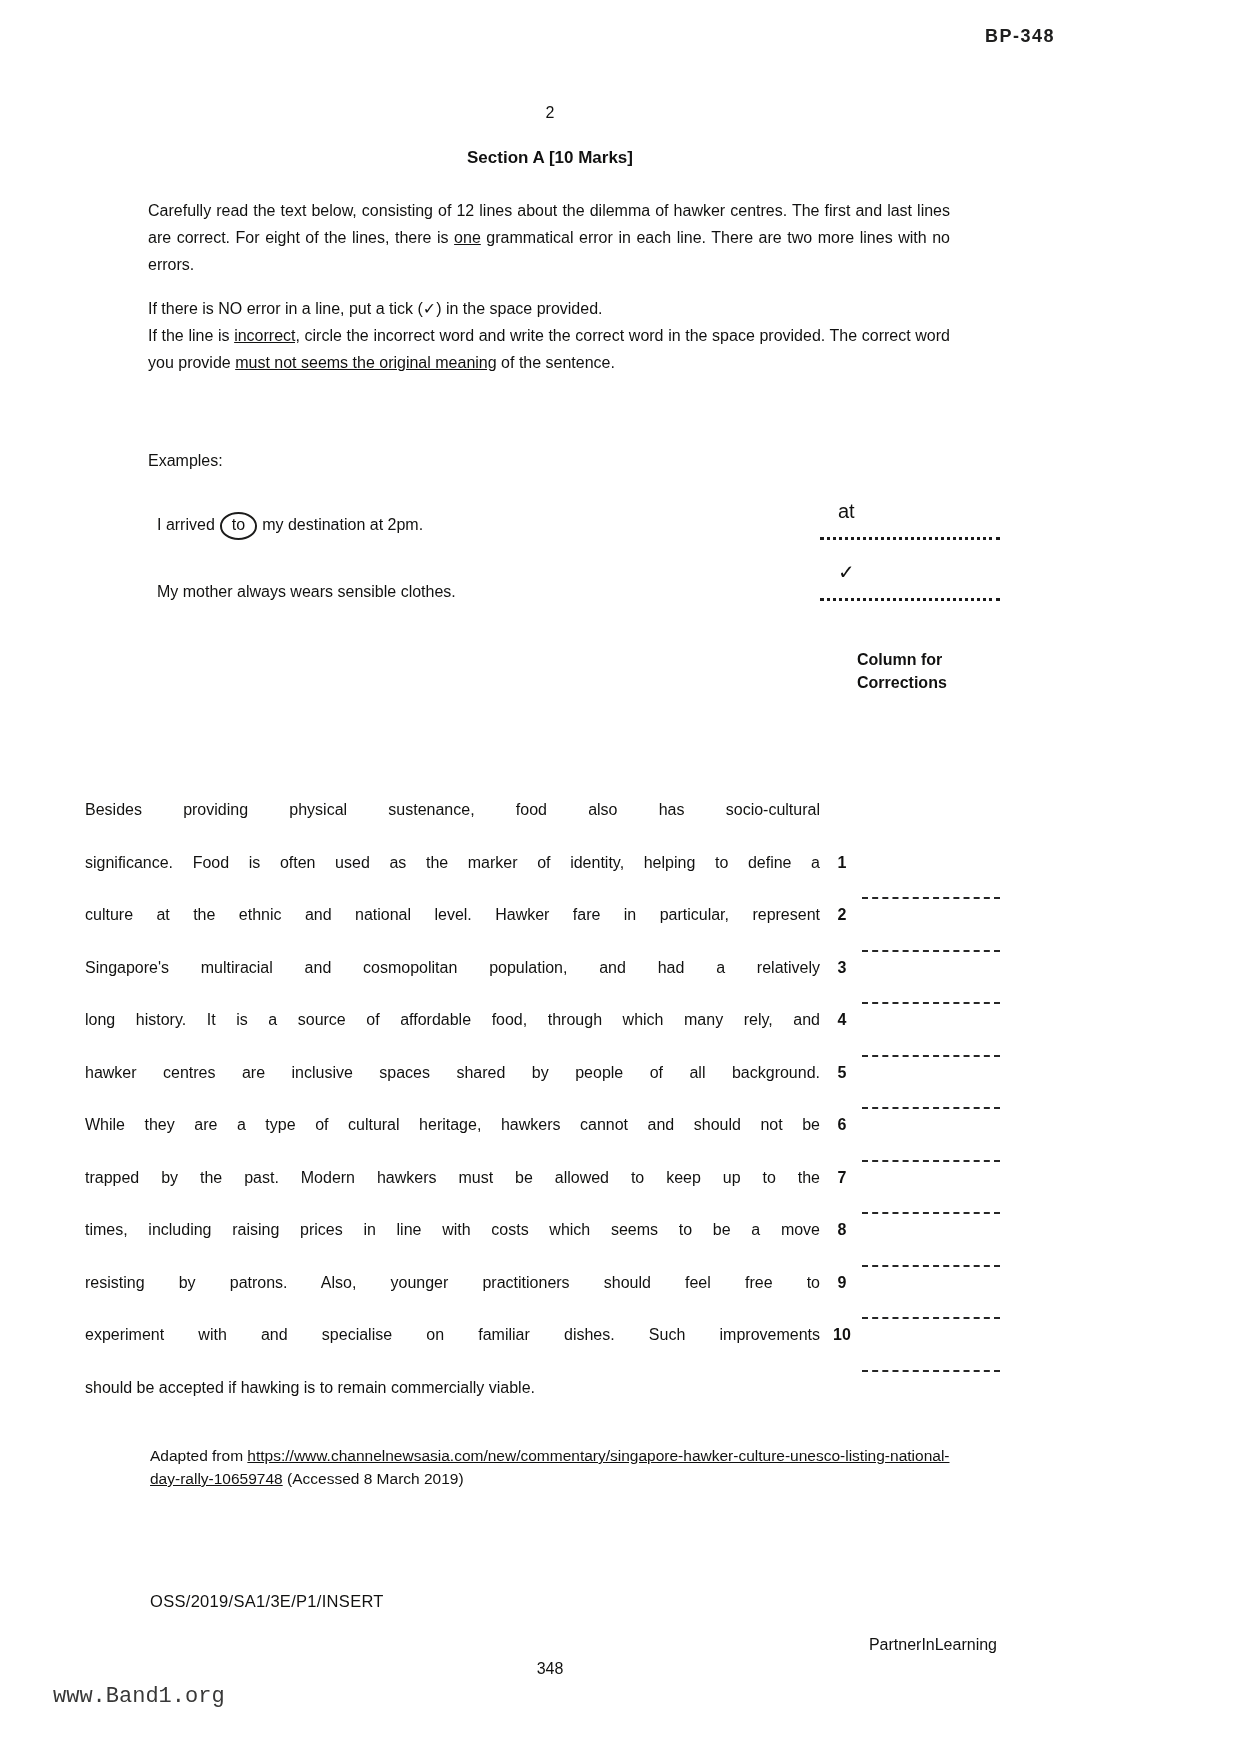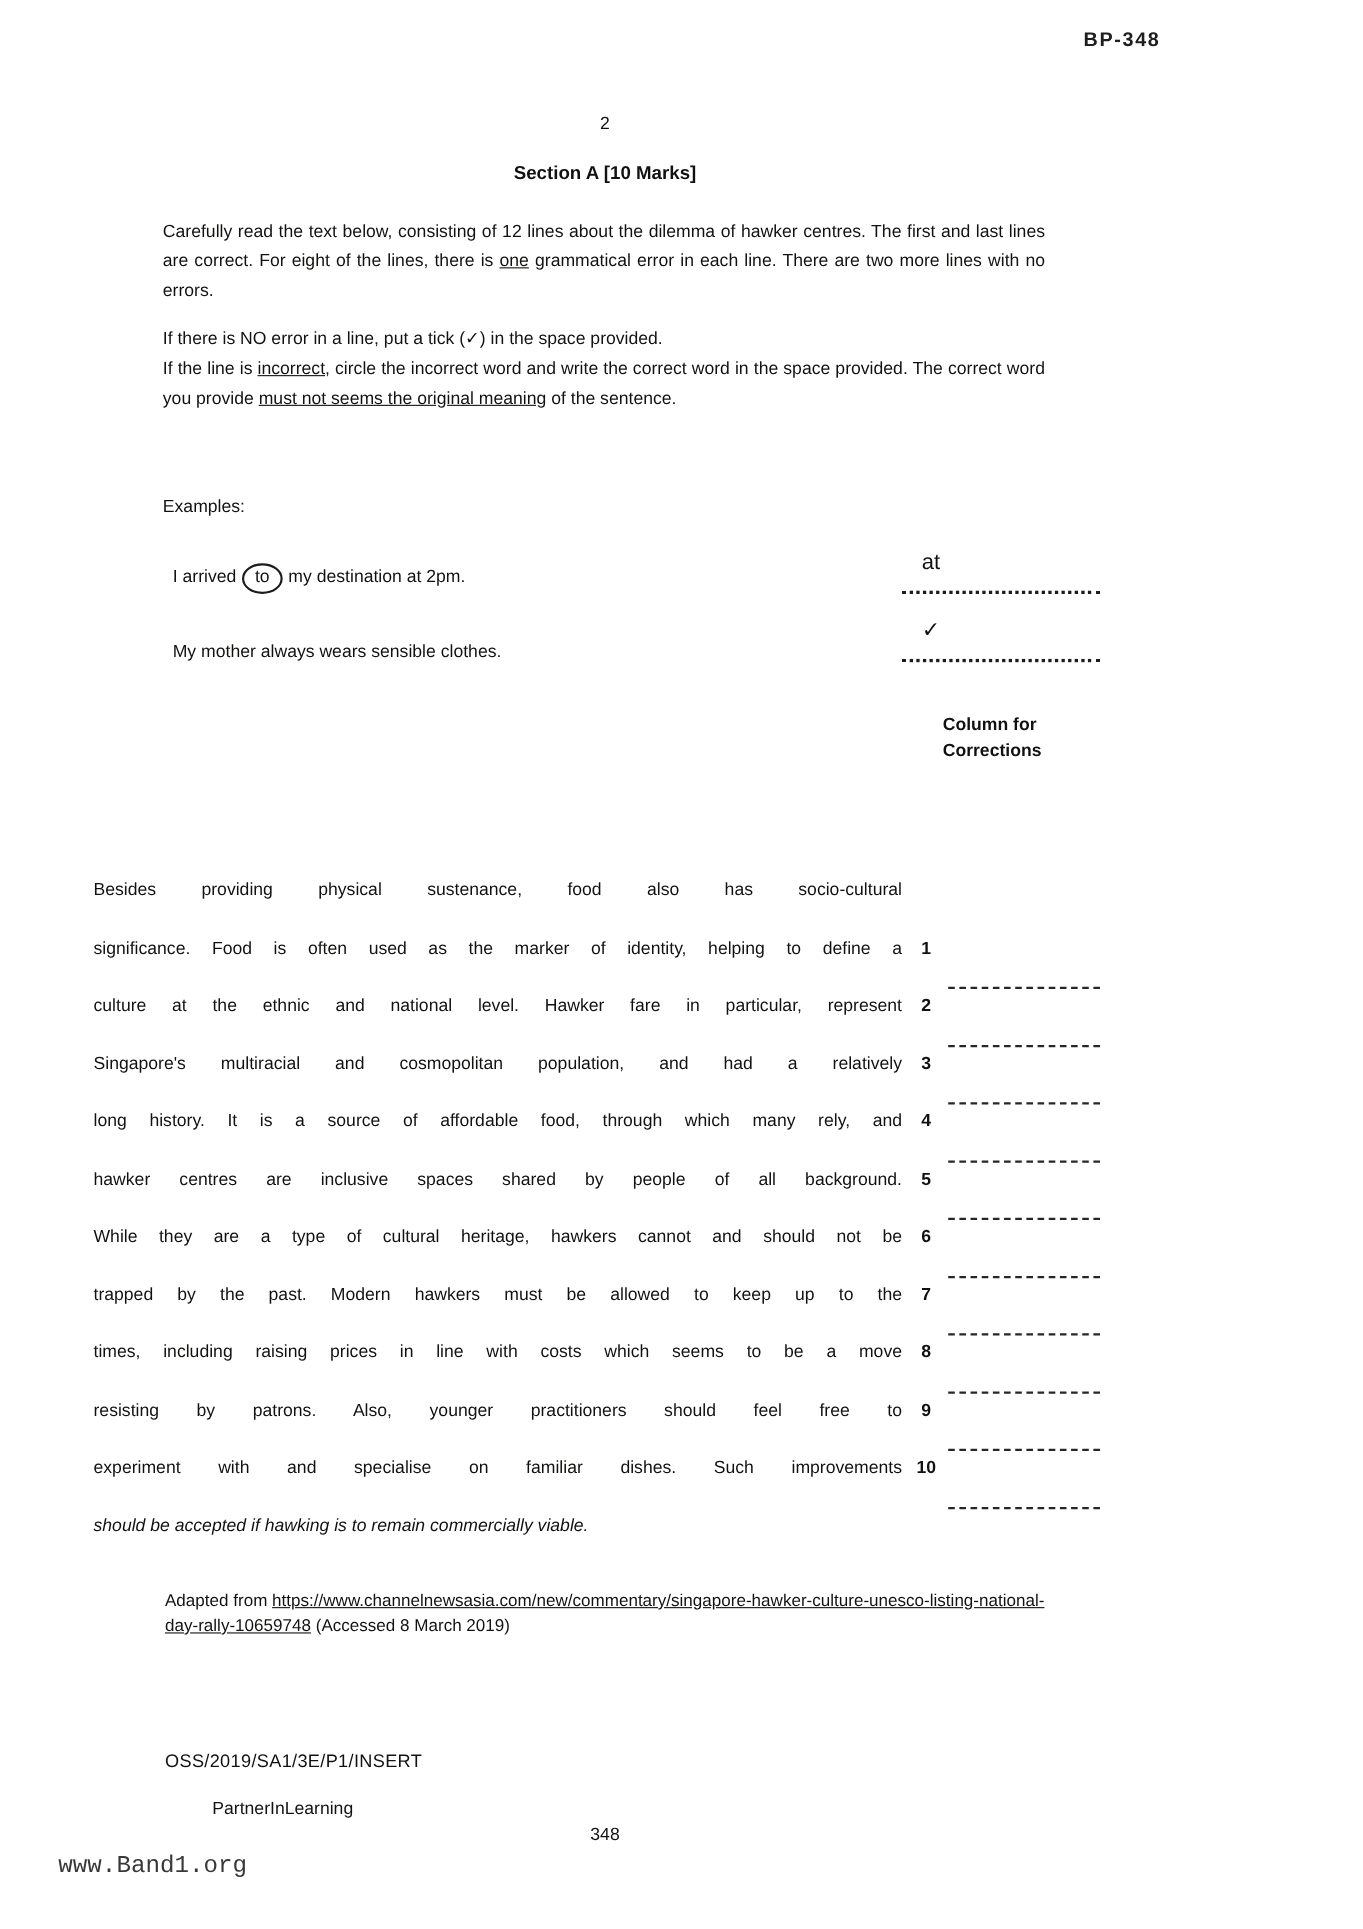--- a/index.html
+++ b/index.html
@@ -48,36 +48,36 @@
   .corr-header {
     position:absolute; left:857px; top:648px;
     font-size:16px; font-weight:bold; line-height:23px;
   }
   .passage { position:absolute; left:85px; top:799px; width:915px; }
   .p-row { position:relative; height:52.5px; }
   .p-text {
     position:absolute; left:0; top:2px; width:735px;
     font-size:16px; text-align:justify; text-align-last:justify; white-space:normal;
   }
-  .p-row.no-just .p-text { text-align:right; text-align-last:left;font-style:italic; }
+  .p-row.no-just .p-text { text-align:right; text-align-last:left; }
   .p-num {
     position:absolute; left:737px; top:2px; width:40px;
     text-align:center; font-size:16px; font-weight:bold;
   }
   .p-answer {
     position:absolute; left:777px; right:0; bottom:5px;
     border-bottom:2px dashed #2b2b2b;
   }
   .attribution {
     position:absolute; left:150px; top:1444px; width:806px;
     font-size:15.5px; line-height:23px; overflow-wrap:break-word;
   }
   .attr-link { text-decoration:underline; }
   .doc-code { position:absolute; left:150px; top:1592px; font-size:16.5px; letter-spacing:0.3px; }
-  .partner1 { position:absolute; left:193px; top:1636px; width:804px; text-align:left; font-size:16px; }
+  .partner1 { position:absolute; left:193px; top:1636px; width:804px; text-align:right; font-size:16px; }
   .partner2 { position:absolute; left:148px; top:1660px; width:804px; text-align:center; font-size:16px; }
   .watermark {
     position:absolute; left:53px; top:1684px;
     font-family:"Liberation Mono", monospace; font-size:22px; color:#3c3c3c;
   }
 </style>
 </head>
 <body>
 
 <div class="page">

